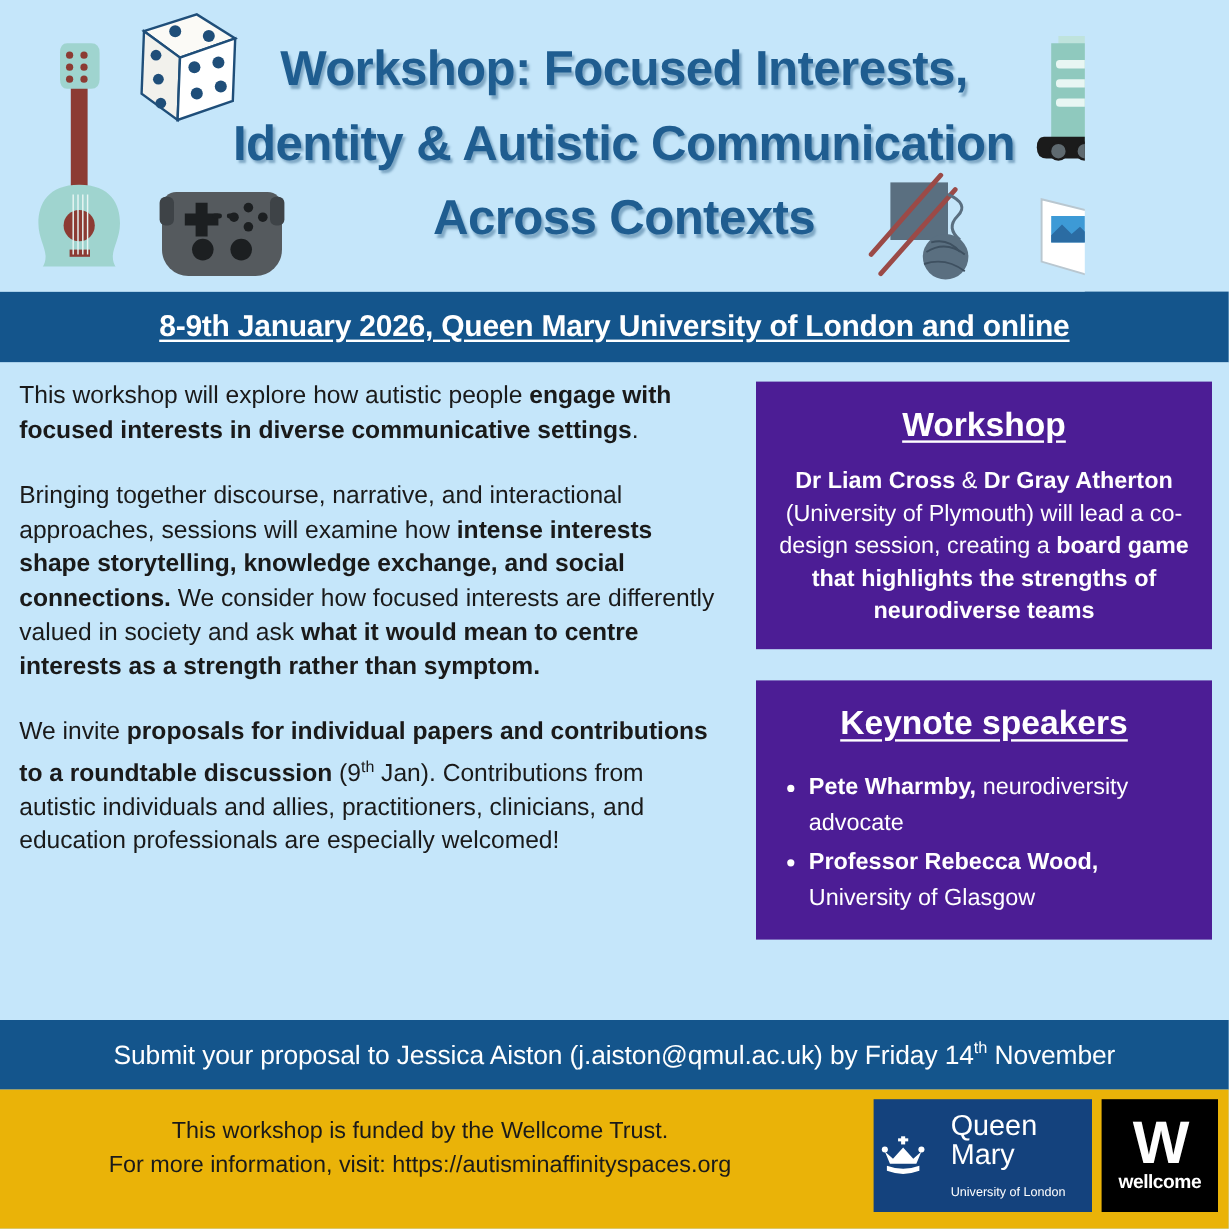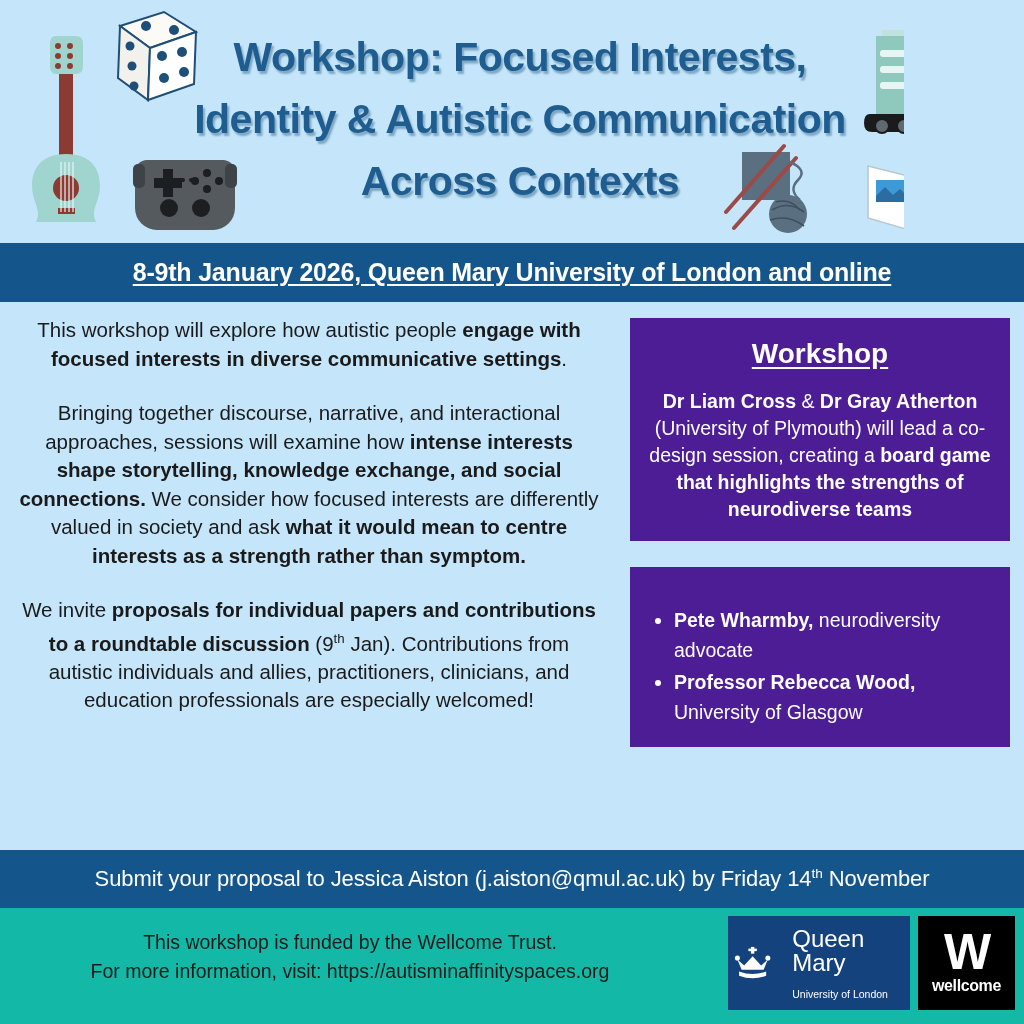--- a/index.html
+++ b/index.html
@@ -71,21 +71,21 @@
   }
   .left-col {
     width: 618px;
     padding: 14px 16px 0 16px;
     box-sizing: border-box;
   }
   .para {
     color: #1a1a1a;
     font-size: 20.5px;
     line-height: 28.5px;
-    text-align: center;
+    text-align: left;
     margin: 0 0 26px 0;
   }
   .para b { font-weight: bold; }
   .para sup { font-size: 0.65em; vertical-align: super; }
 
   .right-col {
     width: 406px;
     padding: 16px 14px 0 12px;
     box-sizing: border-box;
   }
@@ -135,21 +135,21 @@
     letter-spacing: -0.1px;
   }
   .submit-text b { font-weight: normal; }
   .submit-text sup { font-size: 0.62em; vertical-align: super; }
 
   
   .footer {
     position: relative;
     width: 1024px;
     height: 116px;
-    background: #14b8a6;
+    background: #eab308;
   }
   .funding {
     position: absolute;
     left: 40px;
     top: 20px;
     width: 620px;
     text-align: center;
     color: #1a1a1a;
     font-size: 19.5px;
     line-height: 29px;
@@ -354,20 +354,21 @@
   </div>
 
   <div class="right-col">
 
     <div class="info-box box-workshop">
       <div class="box-title">Workshop</div>
       <div class="box-body"><b>Dr Liam Cross</b> &amp; <b>Dr Gray Atherton</b> (University of Plymouth) will lead a co-design session, creating a <b>board game that highlights the strengths of neurodiverse teams</b></div>
     </div>
 
     <div class="info-box box-keynote">
+      <div class="box-title">Keynote speakers</div>
       <ul class="speaker-list">
         <li>
           <b>Pete Wharmby,</b><span> neurodiversity advocate</span>
         </li>
         <li>
           <b>Professor Rebecca Wood,</b><span> University of Glasgow</span>
         </li>
       </ul>
     </div>
 

